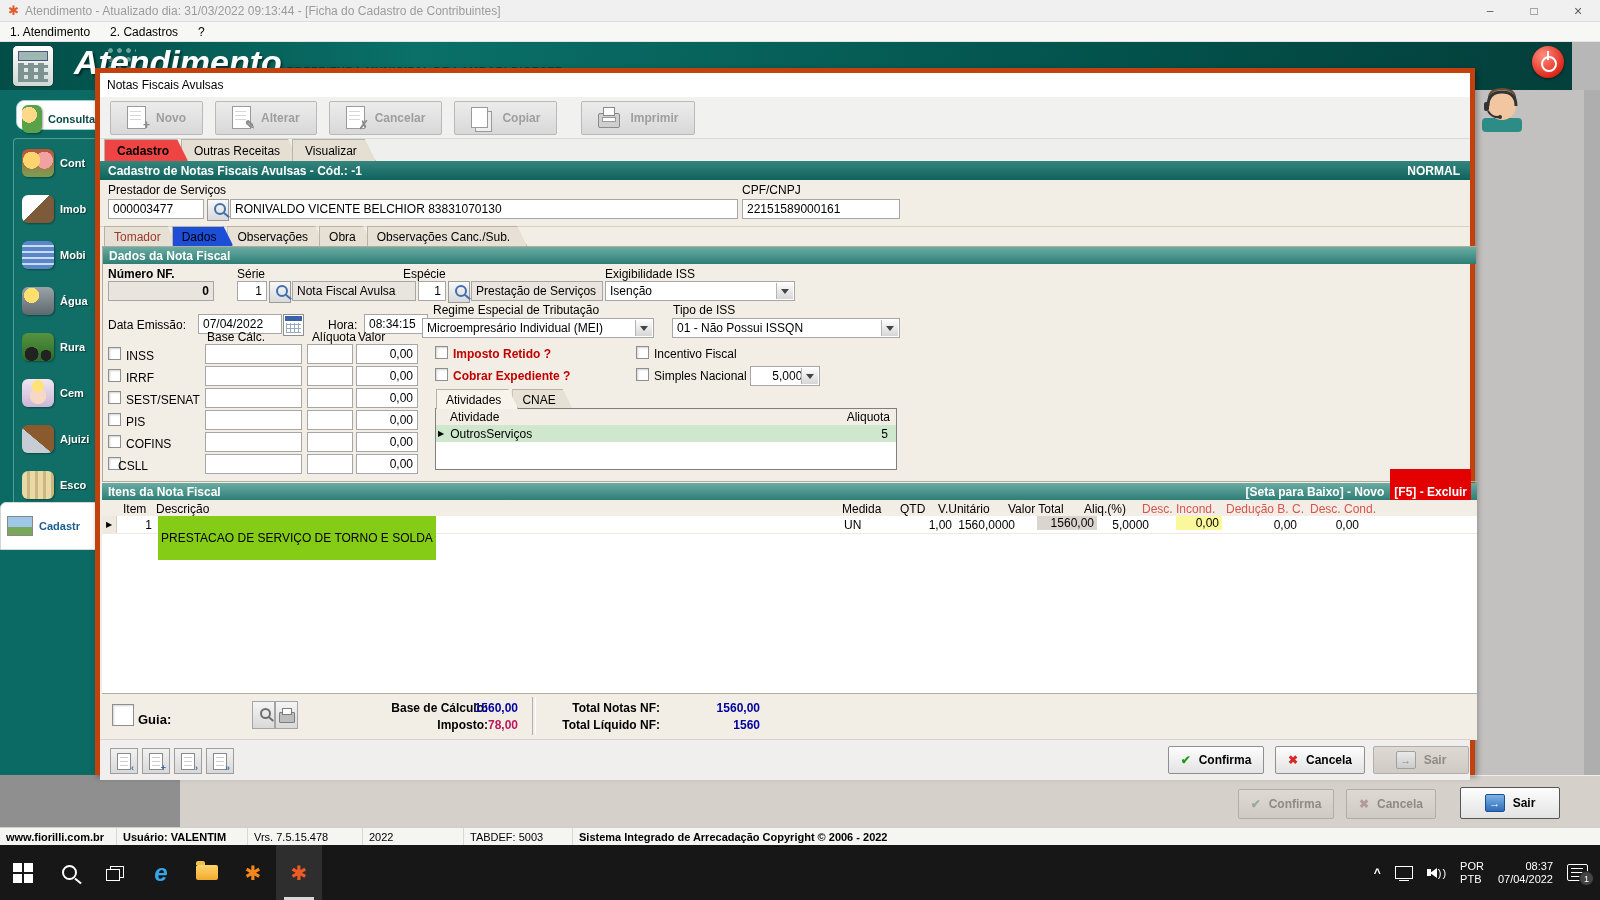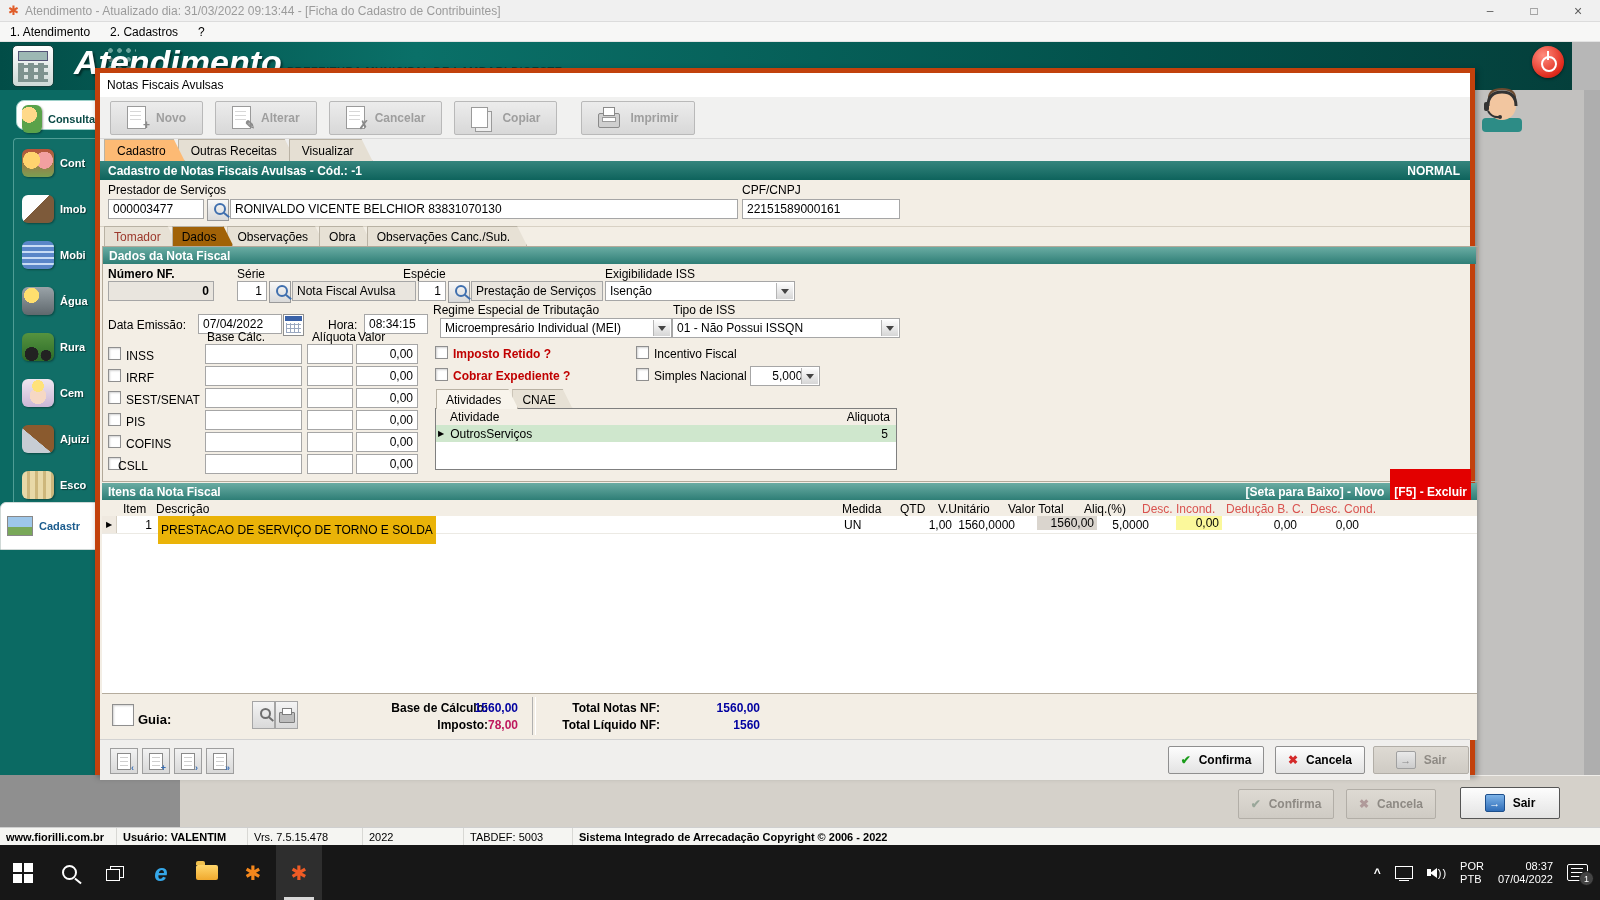--- a/index.html
+++ b/index.html
@@ -65,25 +65,25 @@
     background-image:repeating-linear-gradient(#d7d7d7 0 1px,transparent 1px 4px);background-position:2px 4px;background-size:11px 12px;background-repeat:no-repeat}
   .icon-doc .ov{position:absolute;right:-5px;bottom:-4px;font-size:12px;color:#8a8a8a}
   .icon-copy{width:15px;height:19px;background:#fff;border:1px solid #9a9a9a;box-shadow:4px 4px 0 -1px #efefef,4px 4px 0 0 #9a9a9a;margin-right:4px}
   .icon-print{width:20px;height:13px;background:#cfcfcf;border:1px solid #8a8a8a;border-radius:2px;position:relative;margin-top:6px}
   .icon-print::before{content:"";position:absolute;left:4px;top:-7px;width:10px;height:7px;background:#fff;border:1px solid #8a8a8a}
   .icon-print::after{content:"";position:absolute;left:3px;top:3px;width:12px;height:3px;background:#fff;border:1px solid #9a9a9a}
 
   .tabrow{position:absolute;left:0;top:66px;width:100%;height:22px;background:#efefee;display:flex;align-items:flex-end;padding-left:4px;box-sizing:border-box}
   .tab{height:21px;display:flex;align-items:center;padding:0 18px 0 12px;background:#e5dfd3;border:1px solid #b9b2a4;border-bottom:none;
     clip-path:polygon(0 100%,0 0,calc(100% - 11px) 0,100% 100%);margin-right:-7px;position:relative;font-size:12px}
-  .tab.active{background:#fdba74;font-weight:normal;z-index:2}
+  .tab.active{background:#ef4444;font-weight:bold;z-index:2}
   .tabrow2{position:absolute;left:0;top:153px;width:100%;height:20px;display:flex;align-items:flex-end;padding-left:4px;box-sizing:border-box}
   .tab2{height:19px;display:flex;align-items:center;padding:0 16px 0 9px;background:#e7e1d5;border:1px solid #b9b2a4;border-bottom:none;
     clip-path:polygon(0 100%,0 0,calc(100% - 10px) 0,100% 100%);margin-right:-6px;font-size:12px}
-  .tab2.active{background:#a16207;z-index:2}
+  .tab2.active{background:#1d4ed8;z-index:2}
 
   .hdrbar{position:absolute;left:0;top:88px;width:100%;height:19px;display:flex;align-items:center;justify-content:space-between;
     padding:0 10px 0 8px;box-sizing:border-box;color:#fff;font-weight:bold;
     background:linear-gradient(180deg,#35857d,#0e635c)}
   .prest{position:absolute;left:0;top:107px;width:100%;height:46px;background:#f3eee5;border-bottom:1px solid #d8d1c4}
 
   .secbar{position:absolute;background:linear-gradient(180deg,#6aaca3,#2e7e76);color:#fff;font-weight:bold;
     display:flex;align-items:center;padding:0 6px;box-sizing:border-box;height:17px}
   .groupframe{position:absolute;border:1px solid #b3aa9a}
 
@@ -100,21 +100,21 @@
   .calbtn{position:absolute;width:19px;height:20px;background:#fff;border:1px solid #8f8f8f}
   .calbtn .top{position:absolute;left:1px;right:1px;top:1px;height:5px;background:#3a62a8}
   .calbtn .grid{position:absolute;left:2px;right:2px;top:8px;bottom:2px;
     background-image:repeating-linear-gradient(0deg,#9aa8c0 0 1px,transparent 1px 4px),repeating-linear-gradient(90deg,#9aa8c0 0 1px,transparent 1px 4px)}
   .redlbl{color:#c00000;font-weight:bold}
   .hdr-red{color:#d9534f}
   .navy{color:#0000a0}
   .crimson{color:#be185d}
   .chip-gray{background:#dad5ce;padding:0 3px}
   .chip-yellow{background:#fbf89b;padding:0 3px}
-  .desc-yellow{background:#eab308;padding:7px 3px;white-space:nowrap}
+  .desc-yellow{background:#84cc16;padding:15px 3px;white-space:nowrap}
 
   .atvbox{position:absolute;border:1px solid #7f7f7f;background:#fff}
   .atvhdr{position:absolute;left:0;top:0;right:0;height:16px;background:#f3eee5;border-bottom:1px solid #cfc8bb;display:flex;align-items:center}
   .atvrow{position:absolute;left:0;top:16px;right:0;height:17px;background:#cfe7cd;display:flex;align-items:center}
 
   .btn{position:absolute;display:flex;align-items:center;justify-content:center;gap:8px;
     background:linear-gradient(#fdfdfd,#e3e3e3);border:1px solid #8f8f8f;border-radius:2px;font-weight:bold}
   .btn.disabled{background:linear-gradient(#dedad3,#cfcbc4);border-color:#b2aea7;color:#8e8a84}
   .navbtn{position:absolute;width:26px;height:24px;background:linear-gradient(#f2f2f2,#d8d8d8);border:1px solid #9e9e9e;display:flex;align-items:center;justify-content:center}
   .sheet{width:12px;height:15px;background:#fff;border:1px solid #8a8a8a;position:relative;
@@ -422,21 +422,21 @@
     <div class="calbtn" style="left:183px;top:241px">
         <span class="top"></span>
         <span class="grid"></span>
       </div>
     <span class="lbl" style="left:228px;top:245px">Hora:</span>
     <div class="fld" style="left:264px;top:241px;width:64px">
         <span>08:34:15</span>
       </div>
 
     <span class="lbl" style="left:333px;top:230px">Regime Especial de Tributação</span>
-    <div class="fld ddwrap" style="left:340px;top:245px;width:232px">
+    <div class="fld ddwrap" style="left:322px;top:245px;width:232px">
       <span>Microempresário Individual (MEI)</span>
       <span class="ddbtn">
           <span class="tri"></span>
         </span>
     </div>
     <span class="lbl" style="left:573px;top:230px">Tipo de ISS</span>
     <div class="fld ddwrap" style="left:572px;top:245px;width:228px">
       <span>01 - Não Possui ISSQN</span>
       <span class="ddbtn">
           <span class="tri"></span>

